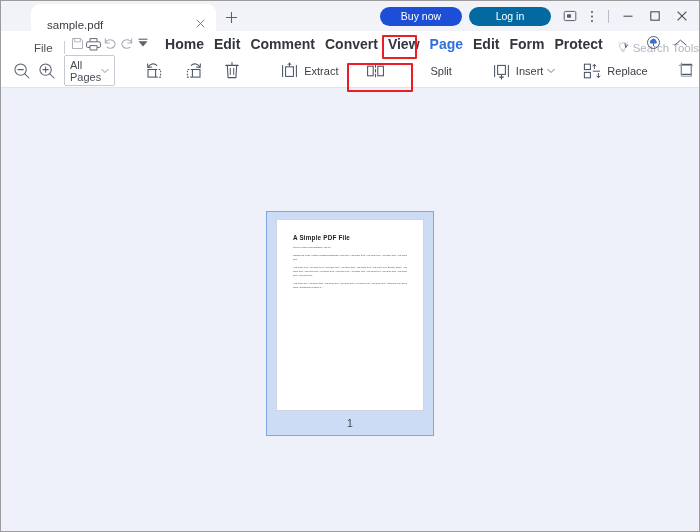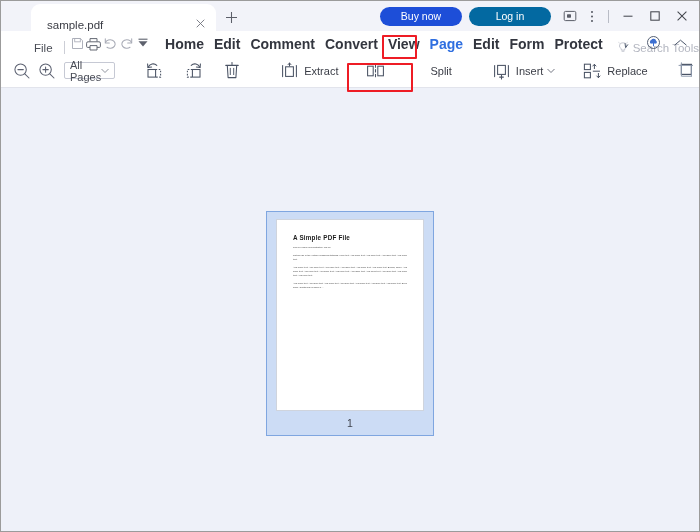--- a/index.html
+++ b/index.html
@@ -209,21 +209,21 @@
     cursor: pointer;
     border-radius: 4px;
   }
   .tb-gap { width: 9px; }
   .tb-sep {
     width: 1px; height: 16px;
     background: #dadce5;
     margin: 0 10px;
   }
   .select-box {
-    width: 115px; height: 17px;
+    width: 115px; height: 31px;
     border: 1px solid #c6c9d4;
     border-radius: 2px;
     display: flex;
     align-items: center;
     padding: 0 5px;
     box-sizing: border-box;
     font-size: 11px;
     color: #494c56;
     background: #ffffff;
     cursor: pointer;

